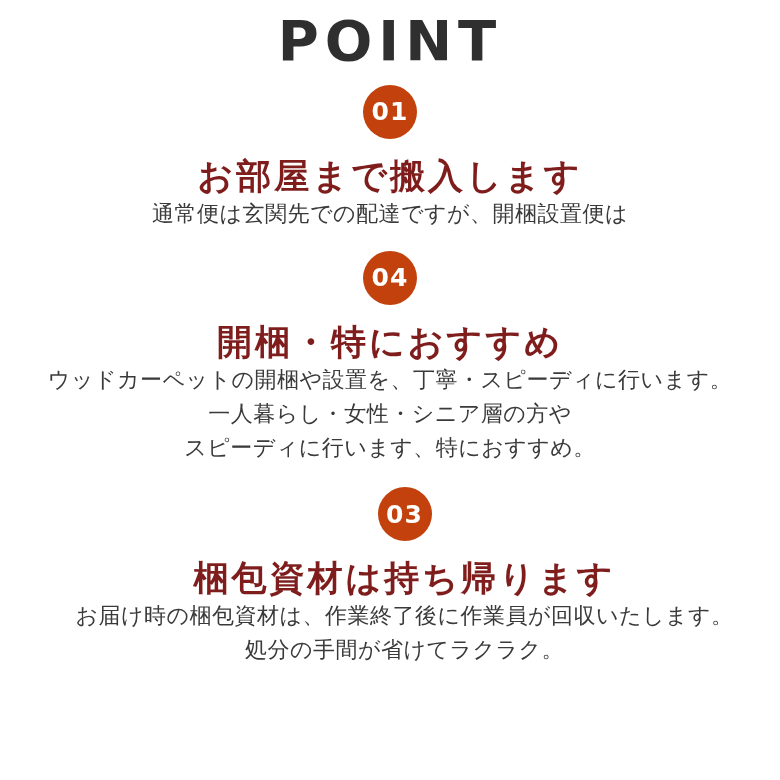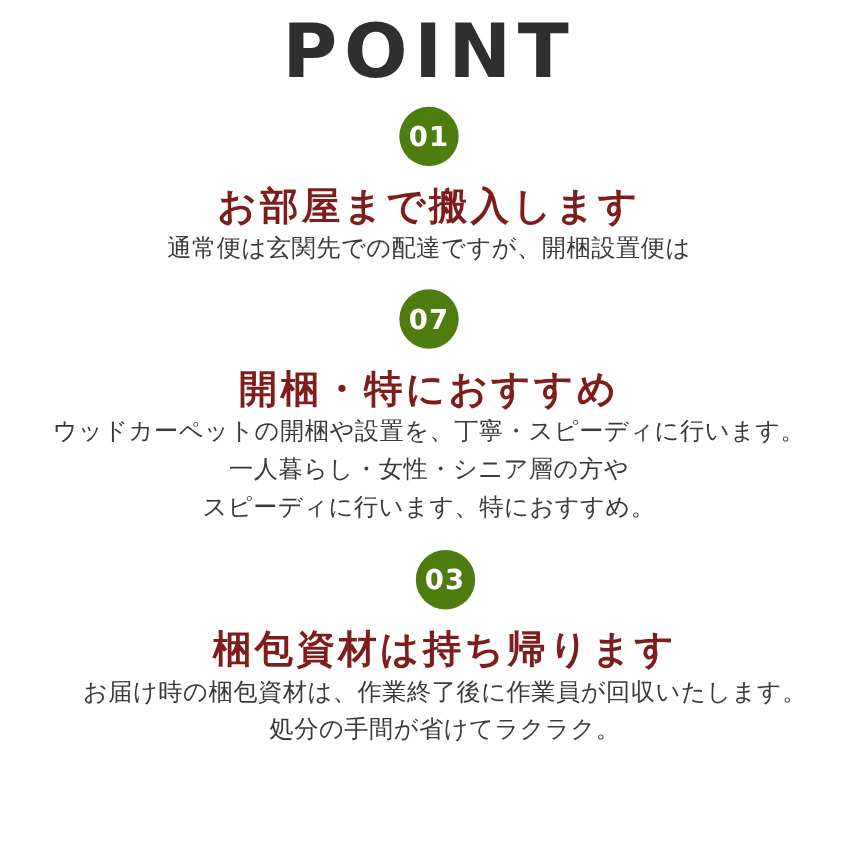--- a/index.html
+++ b/index.html
@@ -21,40 +21,40 @@
     box-sizing: border-box;
     padding: 0;
     display: flex;
     flex-direction: column;
     align-items: center;
   }
 
   
   .title {
     margin-top: 12px;
-    font-size: 68px;
+    font-size: 56px;
     line-height: 1.05;
     font-weight: 700;
     letter-spacing: 6px;
     color: #2f2f2f;
     font-family: "DejaVu Sans", sans-serif;
   }
 
   
   .point-block {
     width: 100%;
     display: flex;
     flex-direction: column;
     align-items: center;
   }
   .badge {
     width: 54px;
     height: 54px;
     border-radius: 50%;
-    background: #4d7c0f;
+    background: #c2410c;
     color: #ffffff;
     display: flex;
     align-items: center;
     justify-content: center;
     font-size: 25px;
     font-weight: 700;
     letter-spacing: 1px;
     font-family: "DejaVu Sans", sans-serif;
   }
   .heading {
@@ -93,21 +93,21 @@
 
   <div class="point-block" id="block-1">
     <div class="badge">01</div>
     <div class="heading">お部屋まで搬入します</div>
     <div class="body-text">
       <span class="line">通常便は玄関先での配達ですが、開梱設置便は</span>
     </div>
   </div>
 
   <div class="point-block" id="block-2">
-    <div class="badge">07</div>
+    <div class="badge">04</div>
     <div class="heading">開梱・特におすすめ</div>
     <div class="body-text">
       <span class="line">ウッドカーペットの開梱や設置を、丁寧・スピーディに行います。</span>
       <span class="line">一人暮らし・女性・シニア層の方や</span>
       <span class="line">スピーディに行います、特におすすめ。</span>
     </div>
   </div>
 
   <div class="point-block" id="block-3">
     <div class="badge">03</div>

